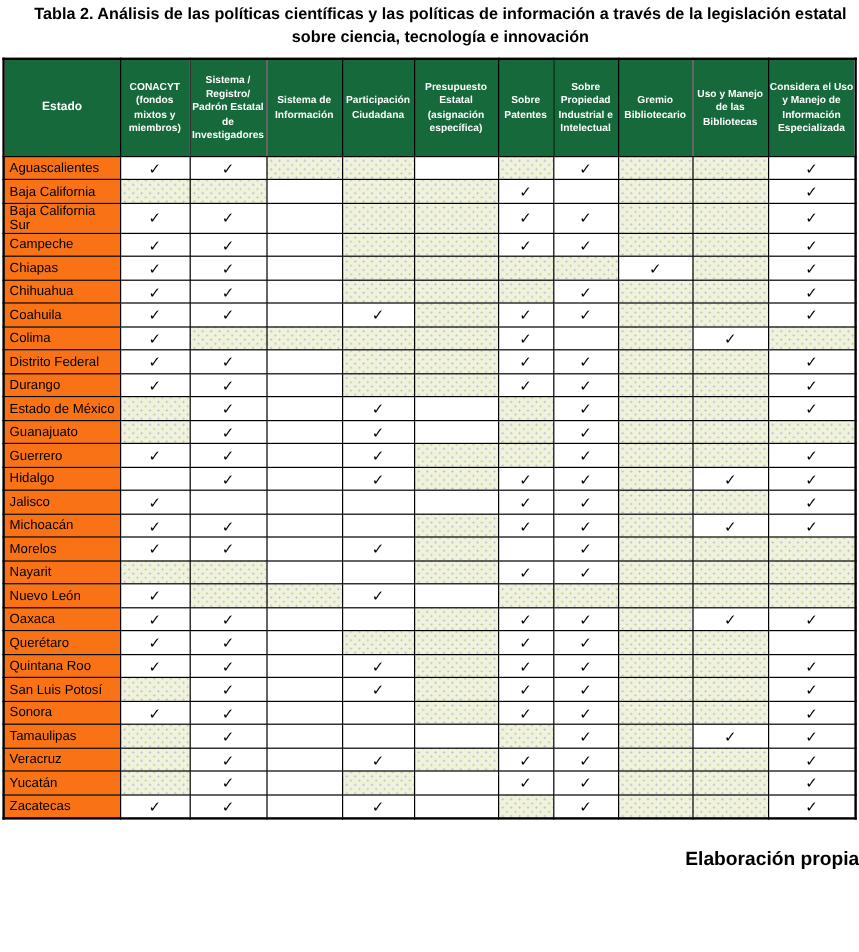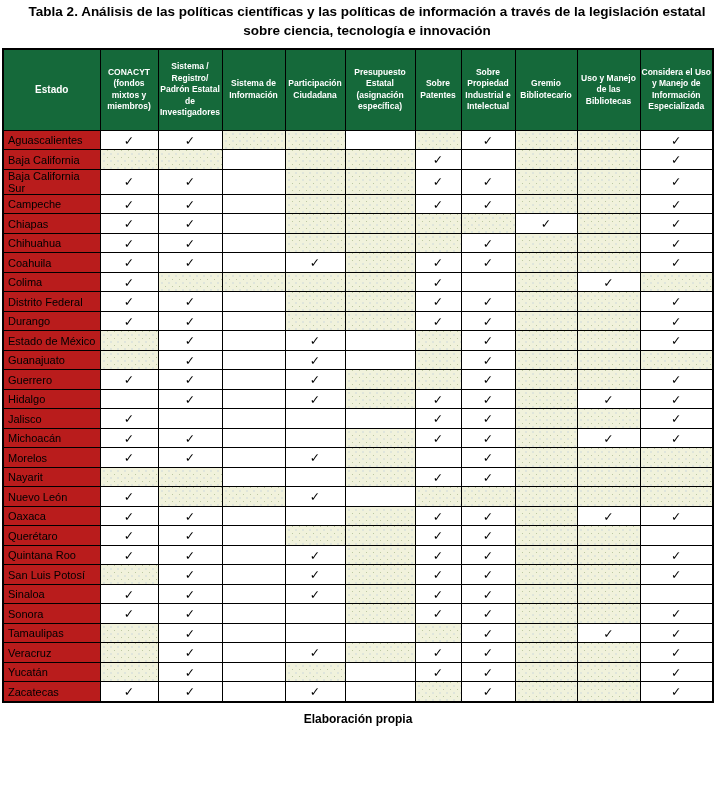--- a/index.html
+++ b/index.html
@@ -44,38 +44,38 @@
     text-align:center;
     vertical-align:middle;
     font-size:12.5px;
     padding:0;
     background:#ffffff;
   }
   td.estado{
     text-align:left;
     padding-left:4px;
     font-size:11px;
-    background:#b91c1c;
+    background:#f97316;
   }
   td.shade{
     background-color:#f1f2dc;
     background-image:
       radial-gradient(circle, #a9bcd6 0.7px, rgba(0,0,0,0) 0.9px),
       radial-gradient(circle, #bcc8a2 0.7px, rgba(0,0,0,0) 0.9px);
     background-size:7px 7px, 7px 7px;
     background-position:0 0, 3.5px 3.5px;
   }
   td.check{
     font-family:"DejaVu Sans", sans-serif;
   }
   .footer{
-    text-align:center;
-    font-size:12px;
+    text-align:right;
+    font-size:16px;
     font-weight:bold;
-    margin-top:9px;
+    margin-top:25px;
   }
 </style>
 </head>
 <body>
 
 <div class="title">Tabla 2. Análisis de las políticas científicas y las políticas de información a través de la legislación estatal sobre ciencia, tecnología e innovación</div>
 
 <table class="policy">
   <colgroup>
       <col style="width: 97px;">
@@ -399,33 +399,20 @@
         <td></td>
         <td class="check">✓</td>
         <td class="shade"></td>
         <td class="check">✓</td>
         <td class="check">✓</td>
         <td class="shade"></td>
         <td class="shade"></td>
         <td class="check">✓</td>
       </tr>
       <tr>
-        <td class="estado">Sinaloa</td>
-        <td class="check">✓</td>
-        <td class="check">✓</td>
-        <td></td>
-        <td class="check">✓</td>
-        <td class="shade"></td>
-        <td class="check">✓</td>
-        <td class="check">✓</td>
-        <td class="shade"></td>
-        <td class="shade"></td>
-        <td></td>
-      </tr>
-      <tr>
         <td class="estado">Sonora</td>
         <td class="check">✓</td>
         <td class="check">✓</td>
         <td></td>
         <td></td>
         <td class="shade"></td>
         <td class="check">✓</td>
         <td class="check">✓</td>
         <td class="shade"></td>
         <td class="shade"></td>

